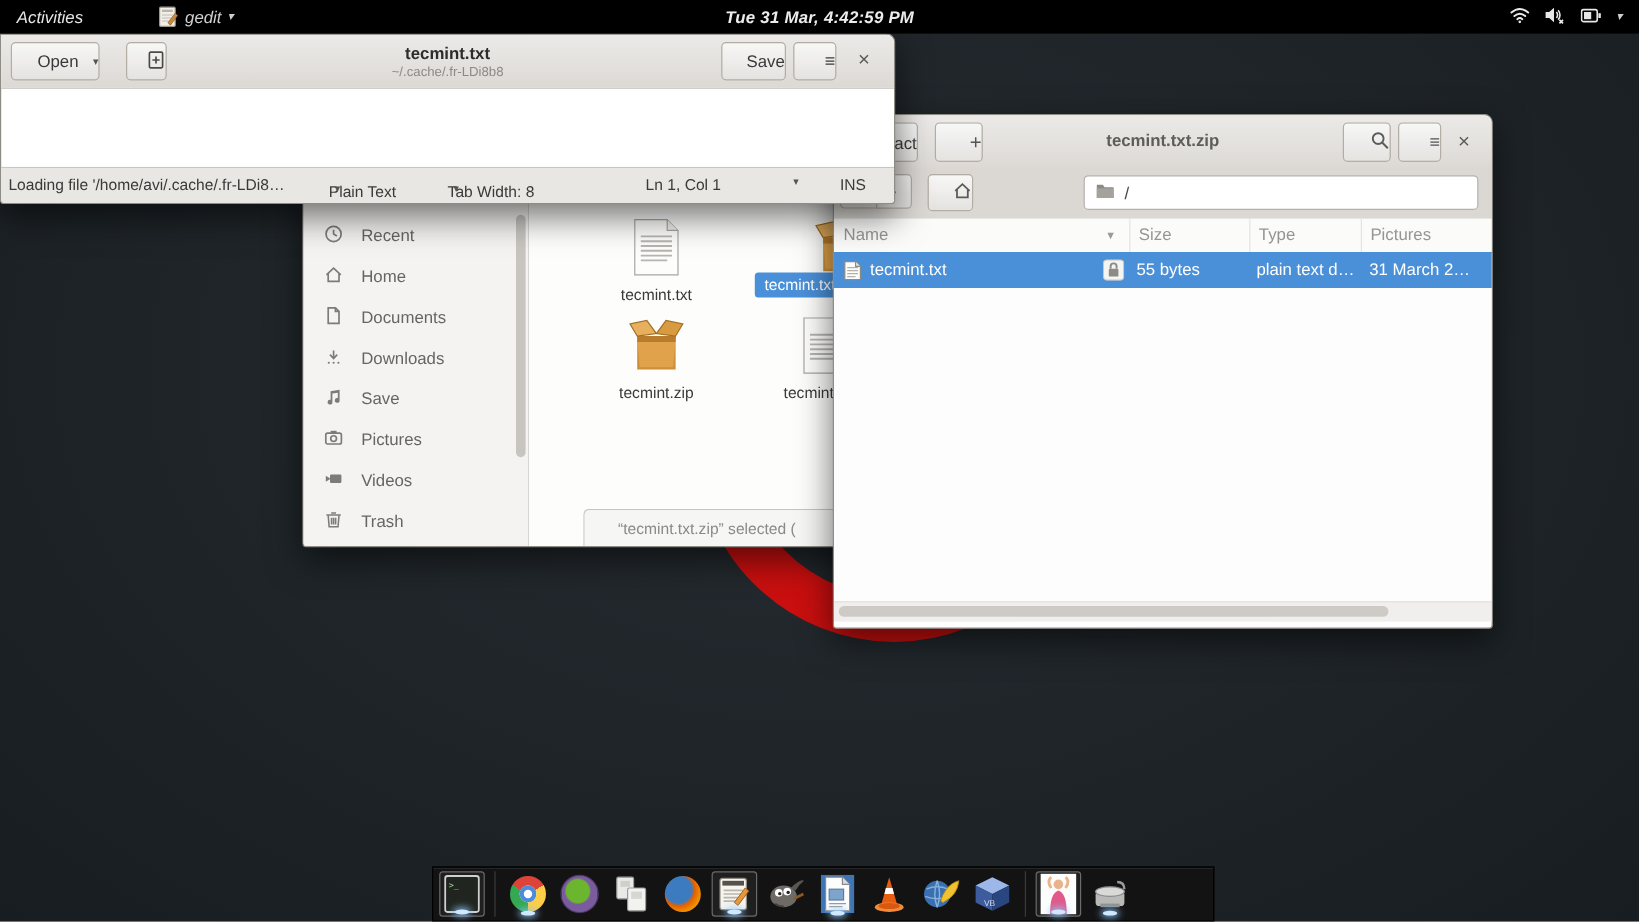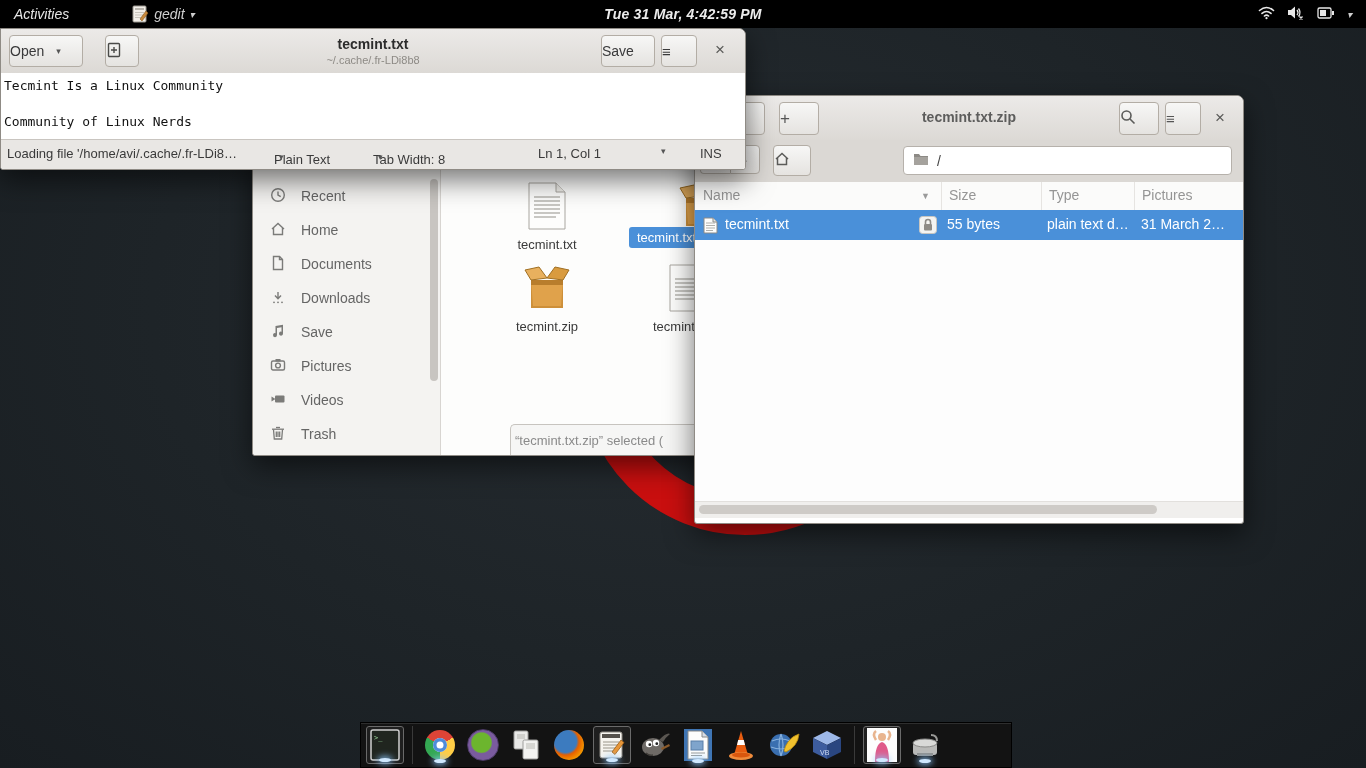--- a/index.html
+++ b/index.html
@@ -18,21 +18,21 @@
   .clock { position:absolute; left:0; right:0; text-align:center; color:#ececec; font-weight:bold; letter-spacing:.2px; }
   .sysicons { margin-left:auto; display:flex; align-items:center; gap:12px; padding-right:14px; z-index:2; }
   .caret { font-size:10px; color:#cfcfcf; }
   
   .window { position:absolute; background:#fff; border:1px solid #8f8b85;
     box-shadow:0 10px 28px rgba(0,0,0,.55); border-radius:7px 7px 3px 3px; }
   .headerbar { position:absolute; left:0; right:0; top:0; height:44px;
     background:linear-gradient(#eceae8,#dcd9d5); border-bottom:1px solid #b4afa8;
     border-radius:7px 7px 0 0; }
   .btn { position:absolute; background:linear-gradient(#f7f7f6,#e5e3e0); border:1px solid #b3ada5;
-    border-radius:4px; font-size:14px; color:#39393a; display:flex; align-items:center; justify-content:flex-start; }
+    border-radius:4px; font-size:14px; color:#39393a; display:flex; align-items:center; justify-content:flex-end; }
   .flatx { position:absolute; color:#5a5a58; font-size:17px; display:flex; align-items:center; justify-content:center; }
   
   #gedit { left:0; top:28px; width:744px; height:140px; z-index:30; border-radius:0 7px 3px 3px; }
   #gedit .headerbar { border-radius:0 7px 0 0; }
   .g-open { left:8px; top:6px; width:72px; height:30px; gap:7px; }
   .g-new { left:104px; top:6px; width:32px; height:30px; }
   .g-titles { position:absolute; left:200px; right:200px; top:3px; text-align:center; }
   .g-title { font-weight:bold; font-size:14px; color:#2c2c2c; margin-top:4px; }
   .g-sub { font-size:11px; color:#8d8a85; margin-top:2px; }
   .g-save { right:90px; top:6px; width:52px; height:30px; }
@@ -59,21 +59,21 @@
     padding-left:17px; font-size:14px; color:#656565; }
   .side-item svg { flex:0 0 auto; }
   .side-scroll { position:absolute; right:2px; top:30px; width:8px; height:202px; background:#c8c5c1; border-radius:4px; }
   .f-content { position:absolute; left:188px; right:0; top:0; bottom:0; background:#fdfdfc; }
   .gitem { position:absolute; text-align:center; }
   .gitem .glabel { margin-top:3px; font-size:13px; color:#3a3a3a; white-space:nowrap; }
   .sel-chip { position:absolute; background:#4a90d9; color:#fff; font-size:13px; padding:3px 8px;
     border-radius:3px; white-space:nowrap; }
   .f-bubble { position:absolute; right:0; bottom:0; height:30px; width:246px; background:#f6f6f5;
     border:1px solid #c7c4bf; border-right:none; border-bottom:none; border-radius:5px 0 0 0;
-    font-size:13px; color:#8a8a8a; display:flex; align-items:center; padding-left:4px; white-space:nowrap; overflow:hidden; }
+    font-size:13px; color:#8a8a8a; display:flex; align-items:center; padding-left:28px; white-space:nowrap; overflow:hidden; }
   
   #arch { left:694px; top:95px; width:548px; height:427px; z-index:20; }
   .a-extract { left:6px; top:6px; width:62px; height:31px; }
   .a-add { left:84px; top:6px; width:38px; height:31px; font-size:17px; color:#555; }
   .a-title { position:absolute; left:140px; right:140px; top:13px; text-align:center;
     font-size:14px; font-weight:600; color:#5d5d5c; }
   .a-search { right:84px; top:6px; width:38px; height:31px; }
   .a-menu { right:42px; top:6px; width:34px; height:31px; font-size:15px; color:#555; }
   .a-close { right:8px; top:7px; width:30px; height:30px; }
   .a-locbar { position:absolute; left:0; right:0; top:44px; height:42px; background:#dbd8d4;
@@ -368,23 +368,20 @@
           </svg></span>
     </div>
     <div class="g-titles">
       <div class="g-title">tecmint.txt</div>
       <div class="g-sub">~/.cache/.fr-LDi8b8</div>
     </div>
     <div class="btn g-save">Save</div>
     <div class="btn g-menu">≡</div>
     <div class="flatx g-close">×</div>
   </div>
-  <div class="g-text"><span>Tecmint Is a Linux Community</span>
-<span></span>
-<span>Community of Linux Nerds</span></div>
   <div class="g-status">
     <span class="s-msg">Loading file '/home/avi/.cache/.fr-LDi8…</span>
     <span class="s-lang">
         <span>Plain Text</span>
         <span class="mini-caret">▾</span>
       </span>
     <span class="s-tab">
         <span>Tab Width: 8</span>
         <span class="mini-caret">▾</span>
       </span>

